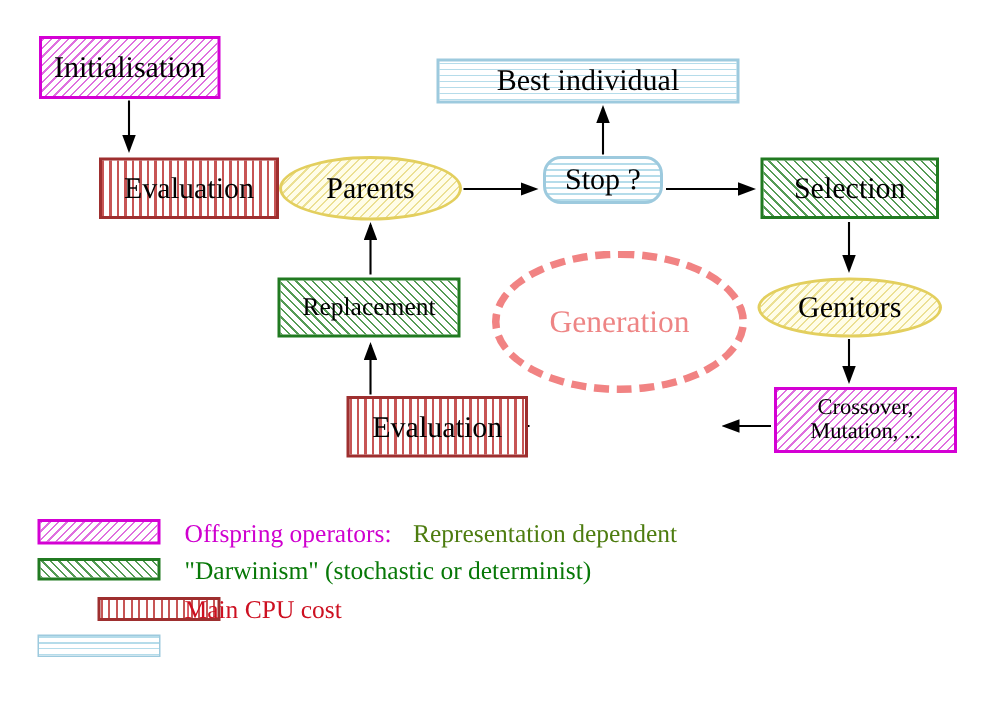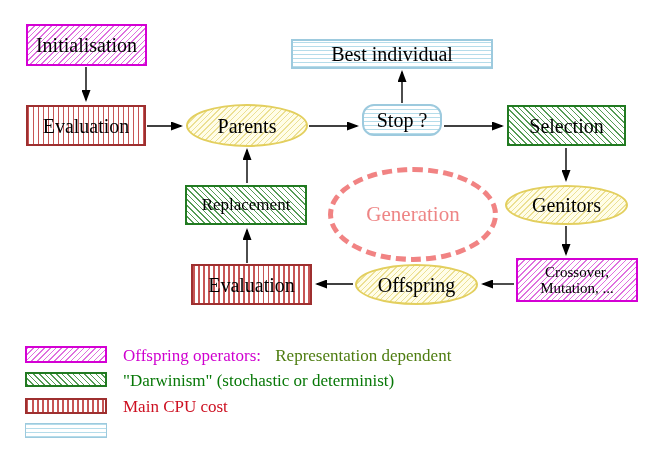--- a/index.html
+++ b/index.html
@@ -12,21 +12,21 @@
     color:#000; font-size:20px; text-align:center; line-height:1.1;
   }
   .box { border:2px solid; box-sizing:border-box; }
   .ellipse { border:2px solid; border-radius:50%; box-sizing:border-box; }
 
   .m-hatch { border-color:#d400d4;
     background:repeating-linear-gradient(135deg,#df70df 0,#df70df 1px,#ffffff 1px,#ffffff 4px); }
   .g-hatch { border-color:#217a21;
     background:repeating-linear-gradient(45deg,#559b55 0,#559b55 1px,#ffffff 1px,#ffffff 4px); }
   .r-stripe { border-color:#9e2f2f;
-    background:repeating-linear-gradient(90deg,#c75555 0,#c75555 1.5px,#ffffff 1.5px,#ffffff 5px); }
+    background:repeating-linear-gradient(90deg,#c75555 0,#c75555 1.5px,#ffffff 1.5px,#ffffff 5px);margin-left:40px; }
   .c-stripe { border-color:#9dcade;
     background:repeating-linear-gradient(0deg,#b5dcea 0,#b5dcea 1px,#ffffff 1px,#ffffff 4px); }
   .y-hatch { border-color:#e3cf5e;
     background:repeating-linear-gradient(135deg,#ece093 0,#ece093 1px,#fffde8 1px,#fffde8 4px); }
 
   .rounded { border-radius:12px; }
   .generation {
     border:5px dashed #f18383; border-radius:50%;
     color:#ee8585; font-size:21px; background:transparent;
   }
@@ -101,23 +101,20 @@
   </div>
 
   <div class="node ellipse y-hatch" style="left:505px;top:185px;width:123px;height:40px;">
     <span>Genitors</span>
   </div>
 
   <div class="node box r-stripe" style="left:191px;top:264px;width:121px;height:41px;">
     <span>Evaluation</span>
   </div>
 
-  <div class="node ellipse y-hatch" style="left:355px;top:264px;width:123px;height:41px;">
-    <span>Offspring</span>
-  </div>
 
   <div class="node box m-hatch tiny" style="left:516px;top:258px;width:122px;height:44px;">
     <span>Crossover,</span>
     <span>Mutation, ...</span>
   </div>
 
   <div class="legend-swatch box m-hatch" style="top:346px;height:17px;"></div>
   <div class="legend-text" style="top:346px;">
     <span class="lt-magenta">Offspring operators:</span>
     <span class="lt-gold">Representation dependent</span>

